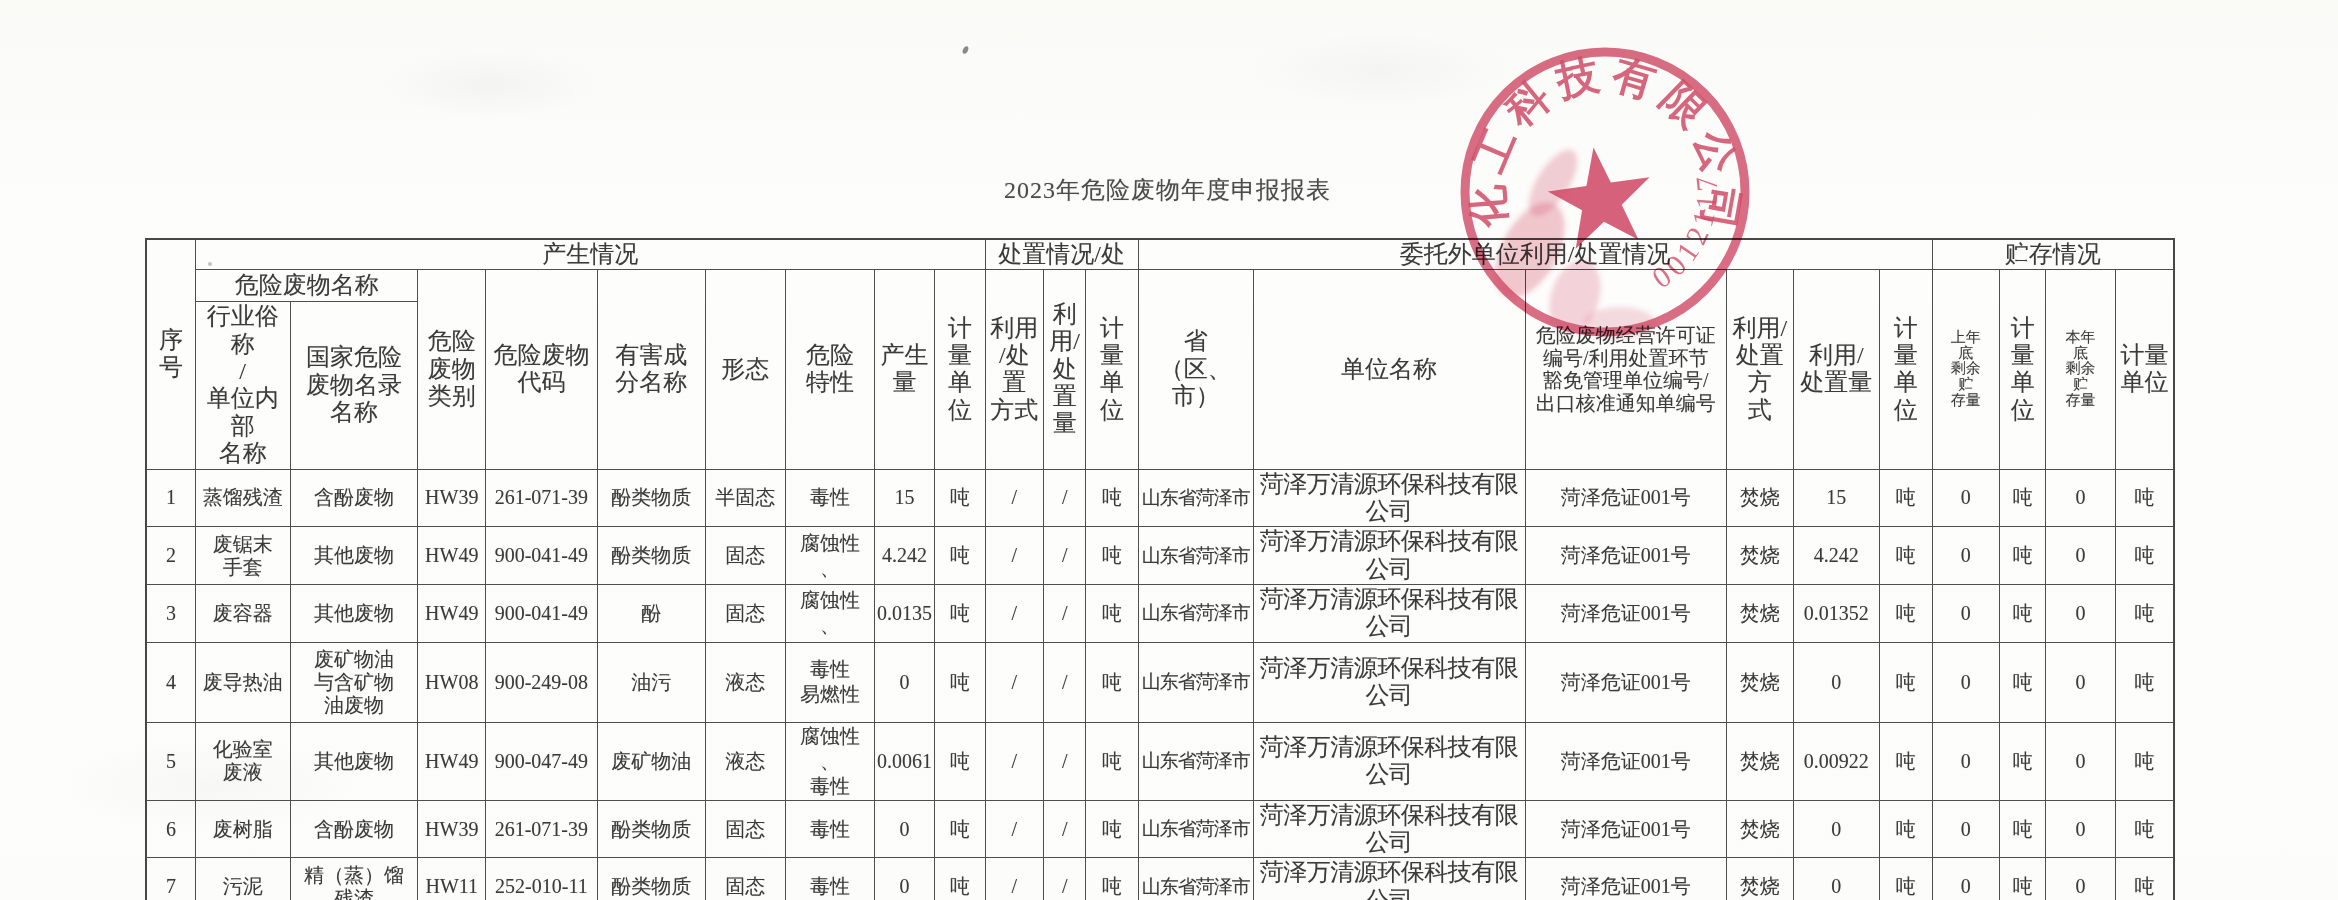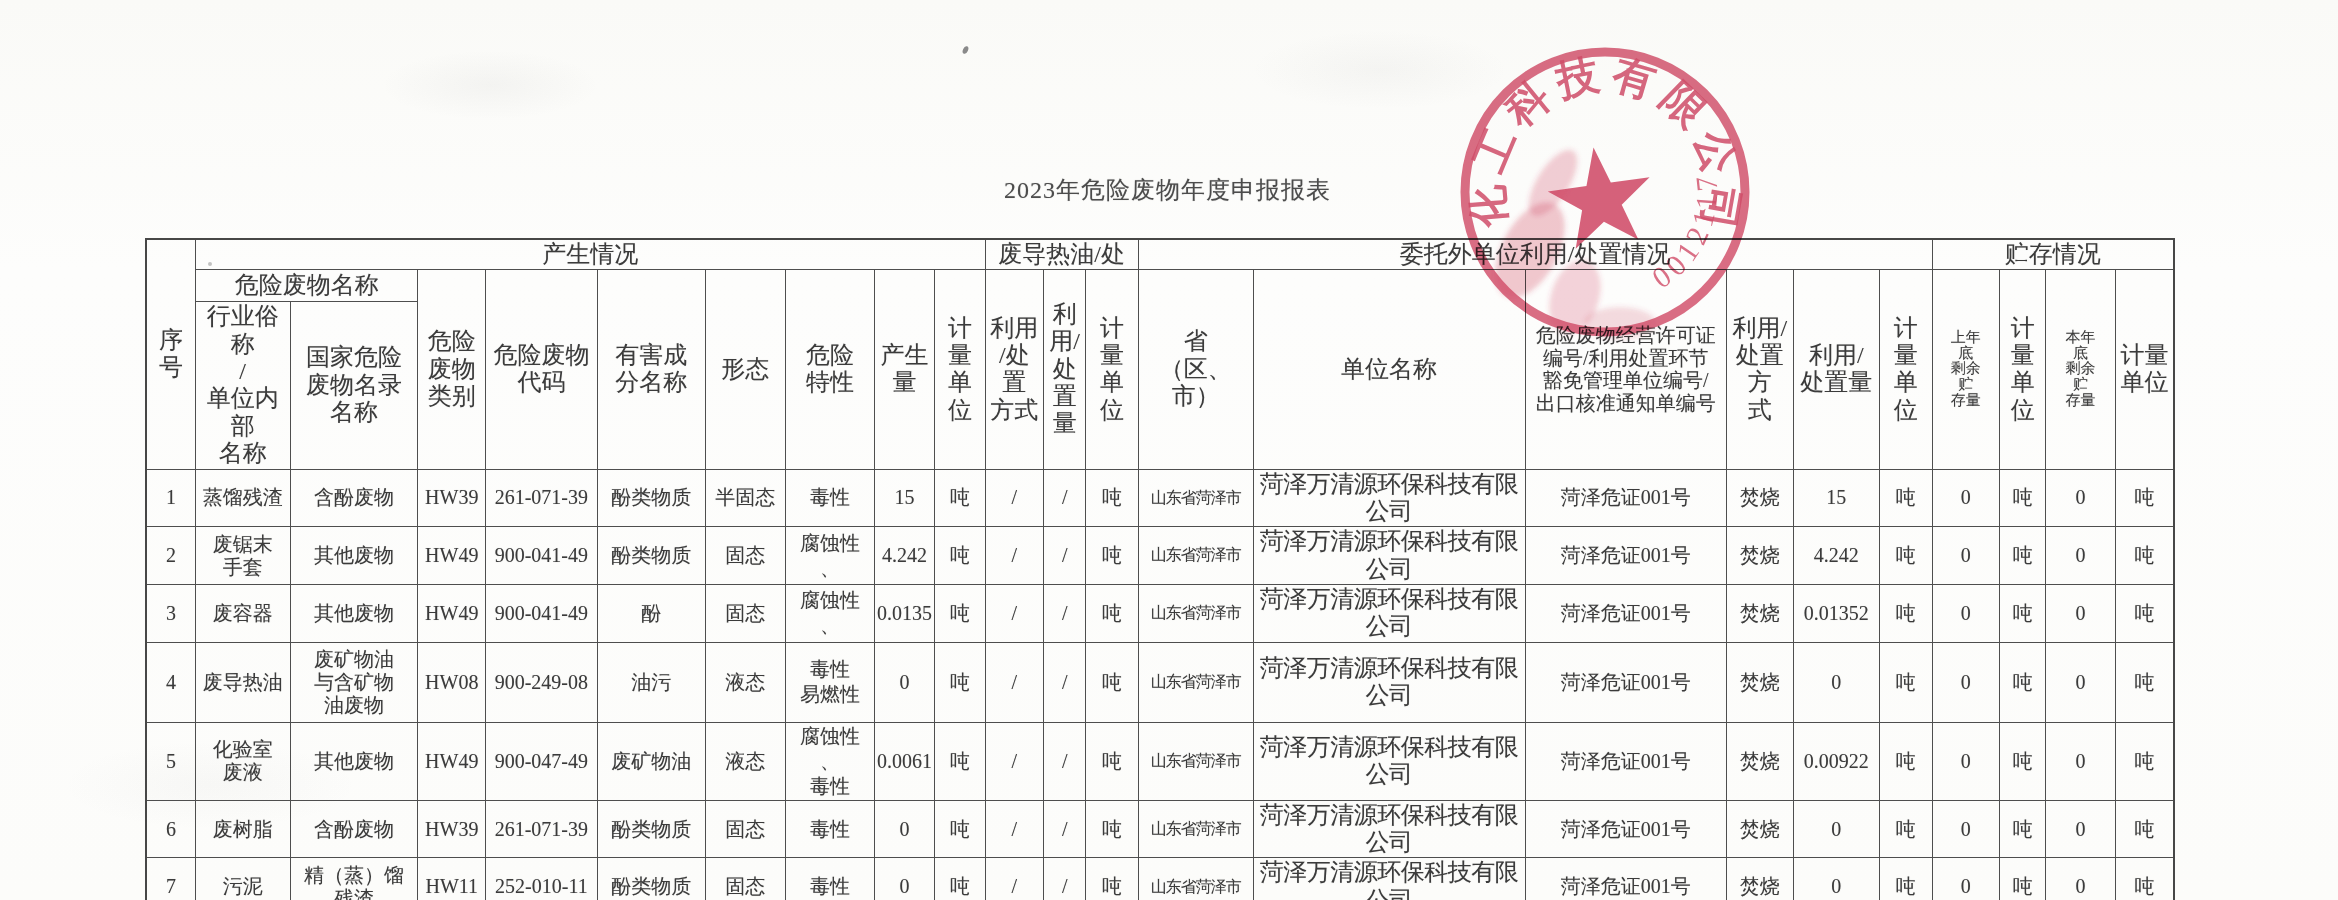--- a/index.html
+++ b/index.html
@@ -45,21 +45,21 @@
   thead th{font-size:24px;}
   thead th.tight{font-size:15px;line-height:1.06;text-align:center;}
   thead th.license-h{font-size:20px;line-height:1.14;padding:0 3px;margin-left:40px;}
   tbody tr:nth-child(1){height:44px;}
   tbody tr:nth-child(2){height:53px;}
   tbody tr:nth-child(3){height:56px;}
   tbody tr:nth-child(4){height:80px;}
   tbody tr:nth-child(5){height:68px;}
   tbody tr:nth-child(6){height:44px;}
   tbody tr:nth-child(7){height:55px;}
-  tbody td:nth-child(14){font-size:16px;letter-spacing:-1px;}
+  tbody td:nth-child(14){font-size:19px;letter-spacing:-1px;}
   tbody td:nth-child(15){font-size:24px;letter-spacing:-0.5px;margin-left:12px;}
   tbody td:nth-child(8){line-height:1.25;}
 
   .stamp{
     position:absolute;left:1435px;top:25px;width:340px;height:345px;
     mix-blend-mode:multiply;opacity:.93;pointer-events:none;
   }
 </style>
 </head>
 <body>
@@ -95,21 +95,21 @@
       <col style="width:52px">
       <col style="width:67px">
     <col style="width:46px">
       <col style="width:69px">
       <col style="width:58px">
   </colgroup>
   <thead>
     <tr class="group-row">
       <th rowspan="3">序号</th>
       <th colspan="9">产生情况</th>
-      <th colspan="3">废导热油/处</th>
+      <th colspan="3">处置情况/处</th>
       <th colspan="6">委托外单位利用/处置情况</th>
       <th colspan="4">贮存情况</th>
     </tr>
     <tr class="name-row">
       <th colspan="2">危险废物名称</th>
       <th rowspan="2">危险
 废物
 类别</th>
       <th rowspan="2">危险废物
 代码</th>

